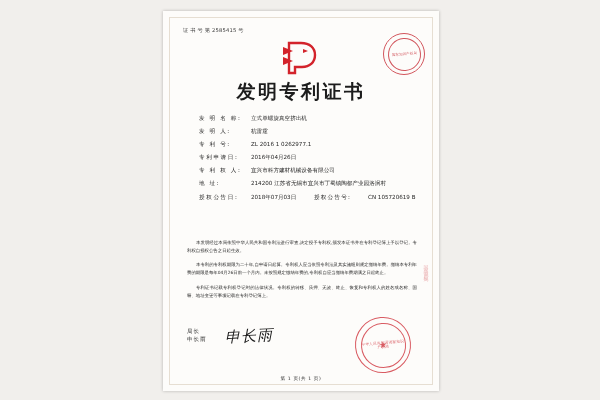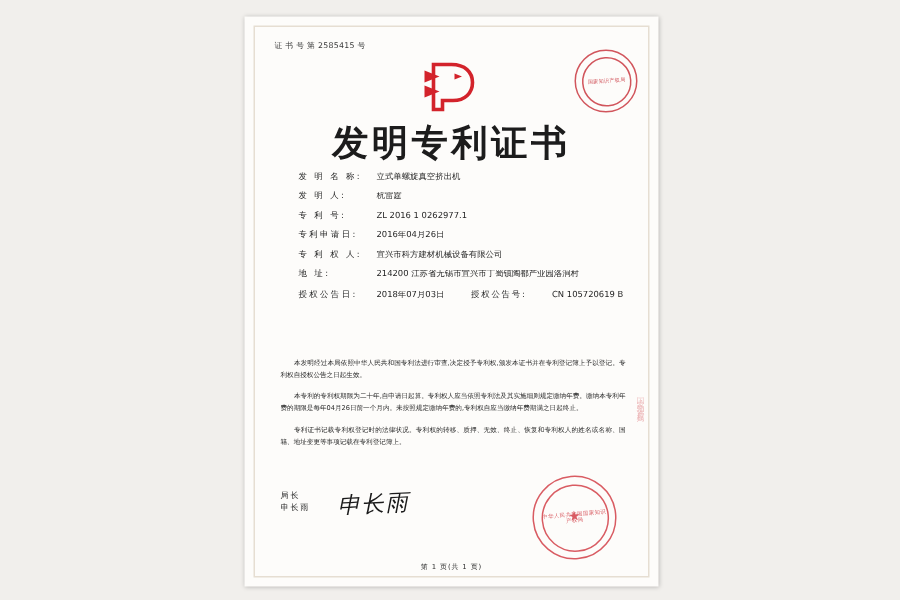--- a/index.html
+++ b/index.html
@@ -82,21 +82,21 @@
     letter-spacing: 0.2px;
     transform: rotate(-4deg);
   }
   #title {
     position: absolute;
     left: 0;
     right: 0;
     top: 68px;
     text-align: center;
     font-family: "DejaVu Serif", serif;
-    font-size: 24px;
+    font-size: 19px;
     font-weight: bold;
     color: #1c1c1c;
     letter-spacing: 2.5px;
   }
   .field-block {
     position: absolute;
     left: 36px;
     right: 22px;
     top: 104px;
   }

